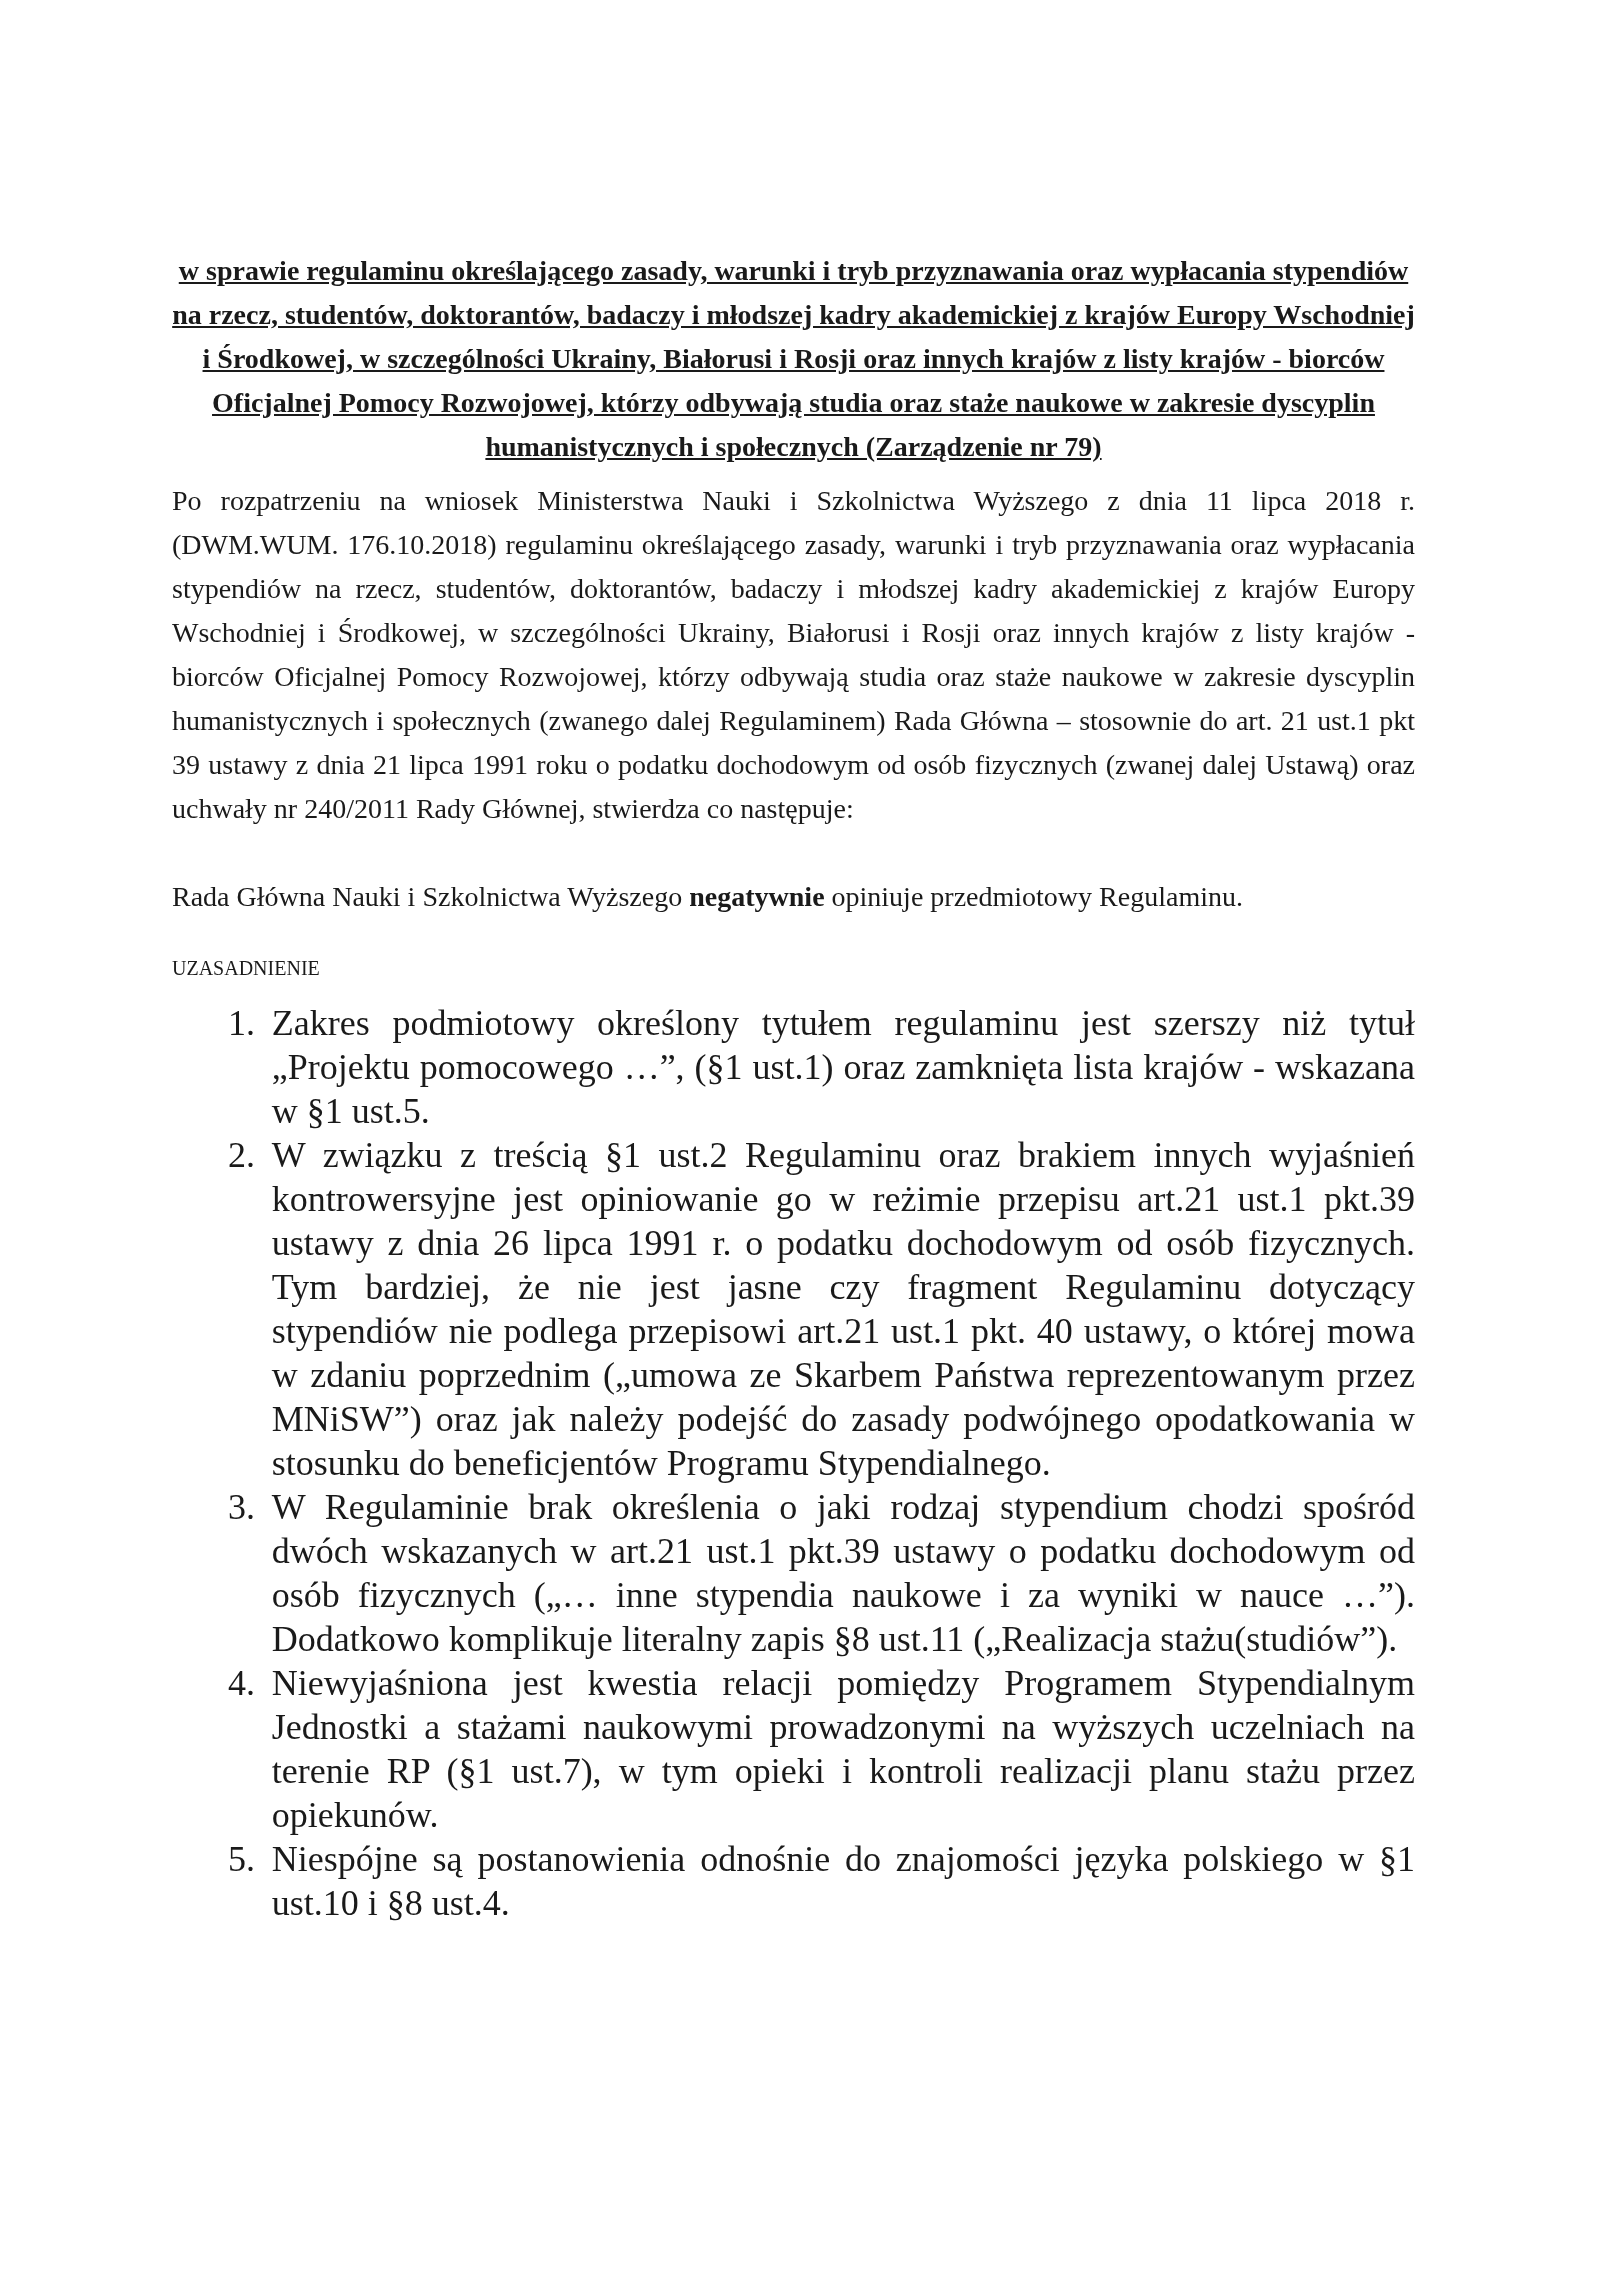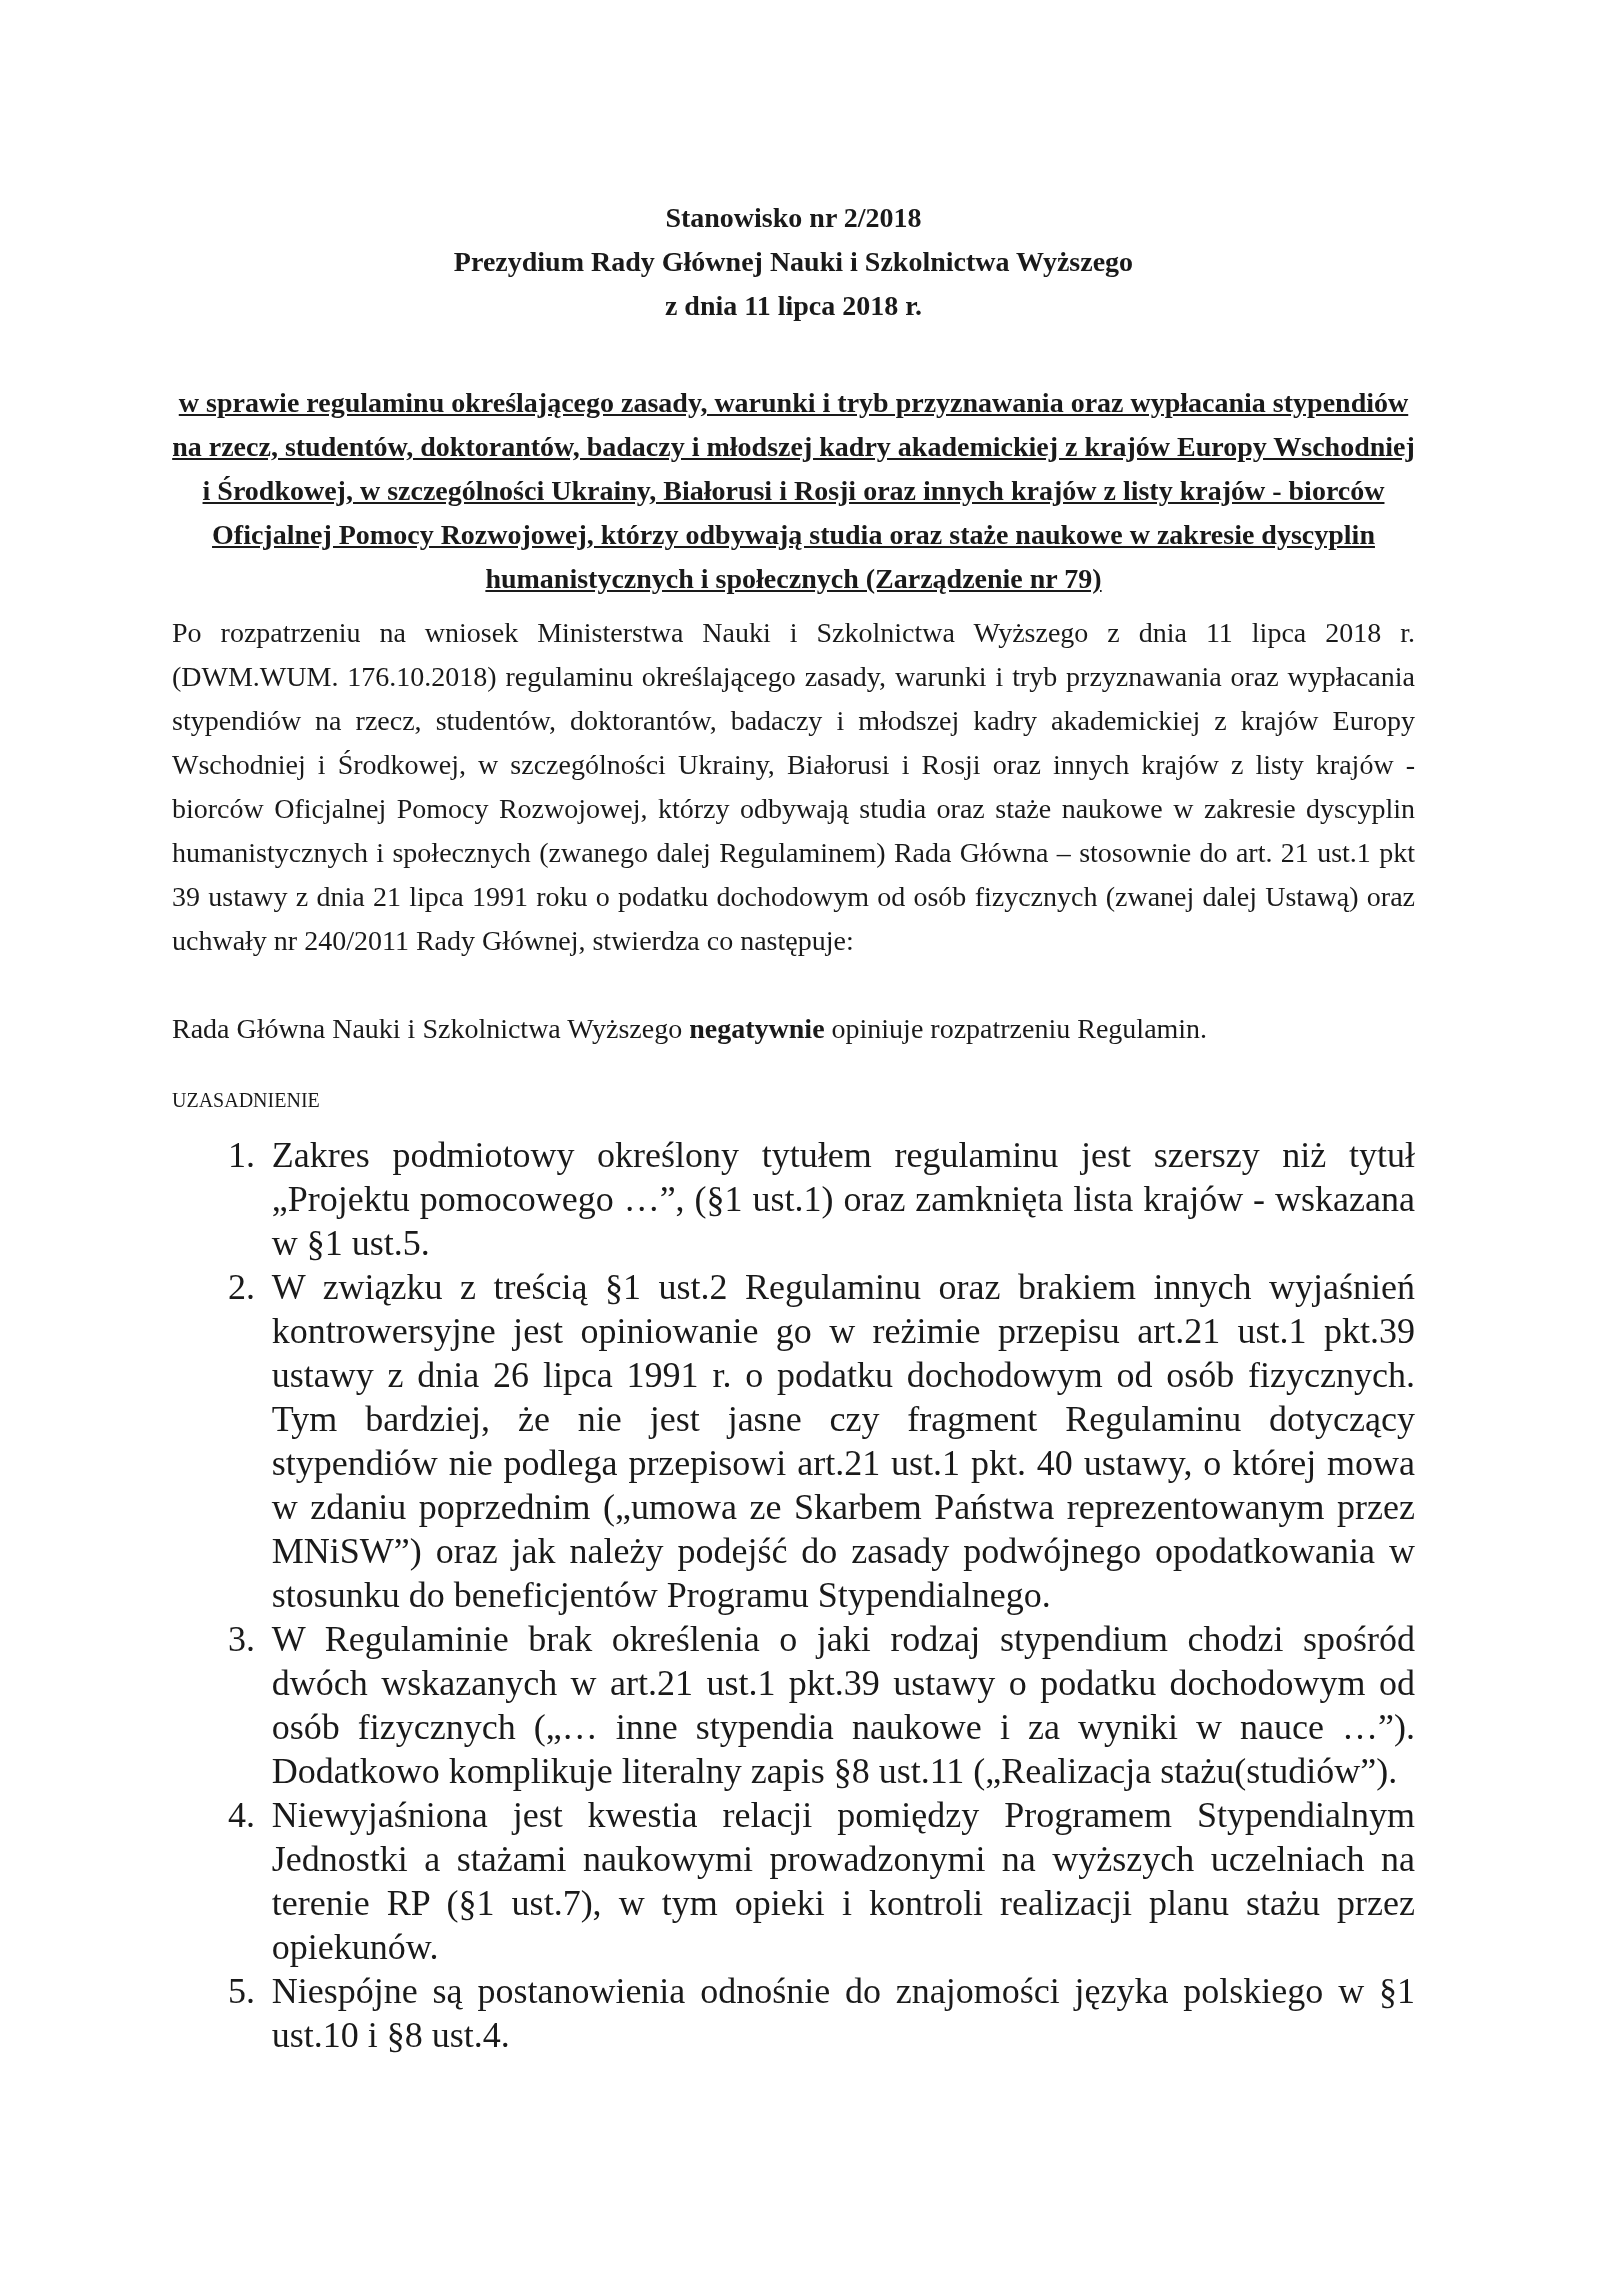--- a/index.html
+++ b/index.html
@@ -53,31 +53,26 @@
     text-align: justify;
   }
   ol.reasons li { padding-left: 7.8px; }
   b { font-weight: bold; }
 </style>
 </head>
 <body>
 
 <div class="page">
 
-  <div class="header">
-    <div>Stanowisko nr 2/2018</div>
-    <div>Prezydium Rady Głównej Nauki i Szkolnictwa Wyższego</div>
-    <div>z dnia 11 lipca 2018 r.</div>
-  </div>
 
   <div class="subject">w sprawie regulaminu określającego zasady, warunki i tryb przyznawania oraz wypłacania stypendiów na rzecz, studentów, doktorantów, badaczy i młodszej kadry akademickiej z krajów Europy Wschodniej i Środkowej, w szczególności Ukrainy, Białorusi i Rosji oraz innych krajów z listy krajów -  biorców Oficjalnej Pomocy Rozwojowej, którzy odbywają studia oraz staże naukowe w zakresie dyscyplin humanistycznych i społecznych (Zarządzenie nr 79)</div>
 
   <div class="body-text intro">Po rozpatrzeniu na wniosek Ministerstwa Nauki i Szkolnictwa Wyższego z dnia 11 lipca 2018 r. (DWM.WUM. 176.10.2018) regulaminu określającego zasady, warunki i tryb przyznawania oraz wypłacania stypendiów na rzecz, studentów, doktorantów, badaczy i młodszej kadry akademickiej z krajów Europy Wschodniej i Środkowej, w szczególności Ukrainy, Białorusi i Rosji oraz innych krajów z listy krajów -  biorców Oficjalnej Pomocy Rozwojowej, którzy odbywają studia oraz staże naukowe w zakresie dyscyplin humanistycznych i społecznych (zwanego dalej Regulaminem) Rada Główna – stosownie do art. 21 ust.1 pkt 39 ustawy z dnia 21 lipca 1991 roku o podatku dochodowym od osób fizycznych (zwanej dalej Ustawą) oraz uchwały nr 240/2011 Rady Głównej, stwierdza co następuje:</div>
 
-  <div class="body-text opinion"><span>Rada Główna Nauki i Szkolnictwa Wyższego </span><b>negatywnie</b><span> opiniuje rozpatrzeniu Regulamin.</span></div>
+  <div class="body-text opinion"><span>Rada Główna Nauki i Szkolnictwa Wyższego </span><b>negatywnie</b><span> opiniuje przedmiotowy Regulaminu.</span></div>
 
   <div class="section-heading">UZASADNIENIE</div>
 
   <ol class="reasons">
     <li>Zakres podmiotowy określony tytułem regulaminu jest szerszy niż tytuł „Projektu pomocowego …”, (§1 ust.1) oraz zamknięta lista krajów - wskazana w §1 ust.5.</li>
     <li>W związku z treścią §1 ust.2 Regulaminu oraz brakiem innych wyjaśnień kontrowersyjne jest opiniowanie go w reżimie przepisu art.21 ust.1 pkt.39 ustawy z dnia 26 lipca 1991 r. o podatku dochodowym od osób fizycznych. Tym bardziej, że nie jest jasne czy fragment Regulaminu dotyczący stypendiów nie podlega przepisowi art.21 ust.1 pkt. 40 ustawy, o której mowa w zdaniu poprzednim („umowa ze Skarbem Państwa reprezentowanym przez MNiSW”) oraz jak należy podejść do zasady podwójnego opodatkowania w stosunku do beneficjentów Programu Stypendialnego.</li>
     <li>W Regulaminie brak określenia o jaki rodzaj stypendium chodzi spośród dwóch wskazanych  w art.21 ust.1 pkt.39 ustawy o podatku dochodowym od osób fizycznych („… inne stypendia naukowe i za wyniki w nauce …”). Dodatkowo komplikuje literalny zapis §8 ust.11 („Realizacja stażu(studiów”).</li>
     <li>Niewyjaśniona jest kwestia relacji pomiędzy Programem Stypendialnym Jednostki a stażami naukowymi prowadzonymi na wyższych uczelniach na terenie RP (§1 ust.7), w tym opieki i kontroli realizacji planu stażu przez opiekunów.</li>
     <li>Niespójne są postanowienia odnośnie do znajomości języka polskiego w §1 ust.10 i §8 ust.4.</li>
   </ol>

